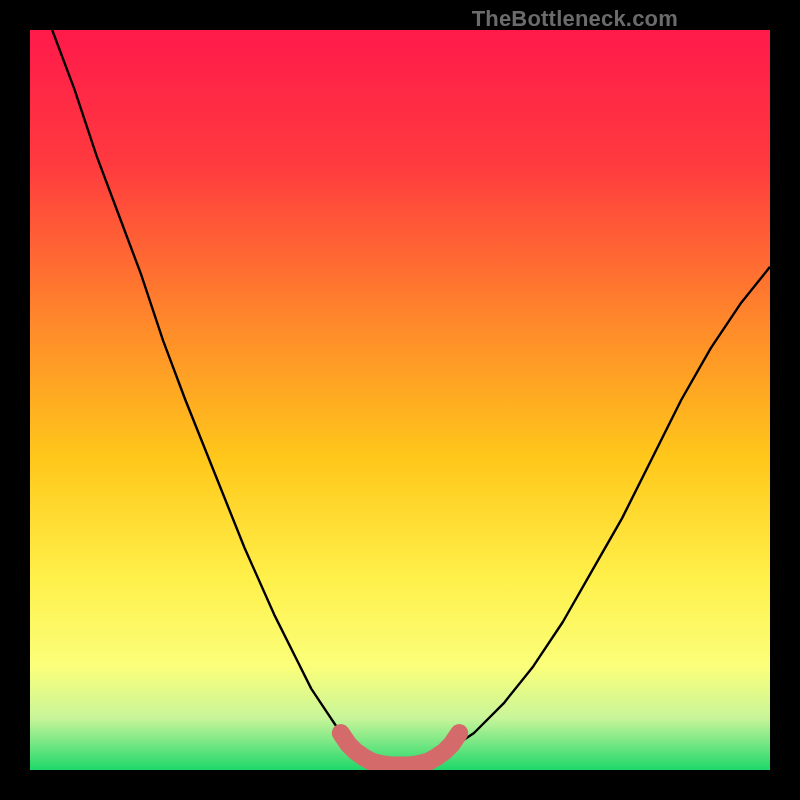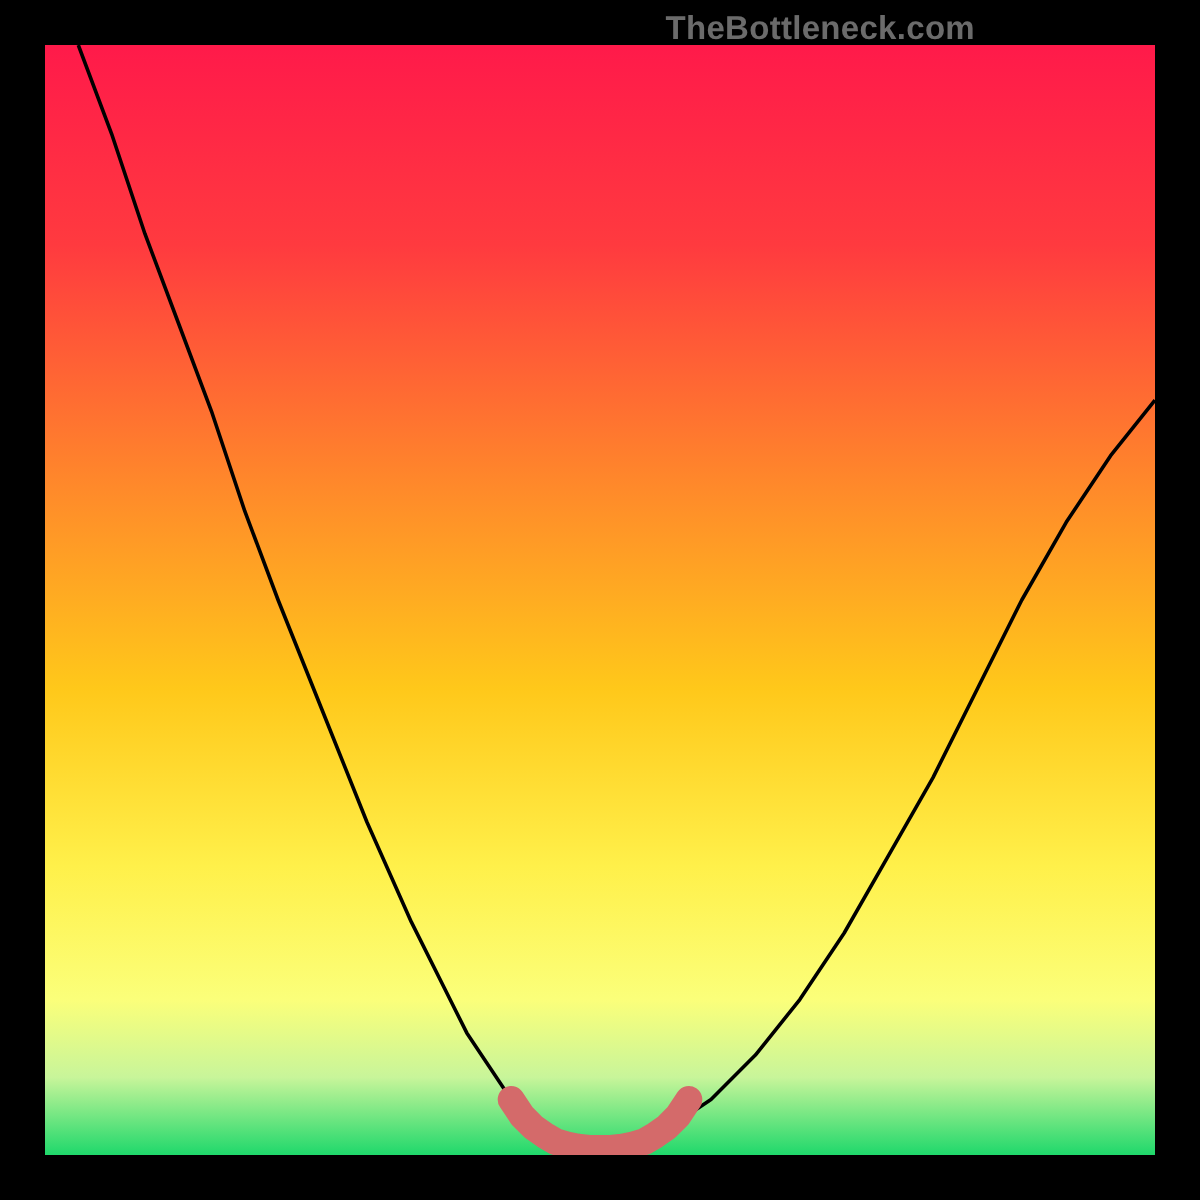--- a/index.html
+++ b/index.html
@@ -9,20 +9,21 @@
     height: 800px;
     overflow: hidden;
     background: #000;
     font-family: Arial, Helvetica, sans-serif;
   }
   .frame {
     position: relative;
     width: 660px;
     height: 800px;
     background: #000;
+    padding-left: 28px;
   }
   .plot-area {
     position: absolute;
     left: 30px;
     top: 30px;
     width: 740px;
     height: 740px;
     
   }
   .watermark {

